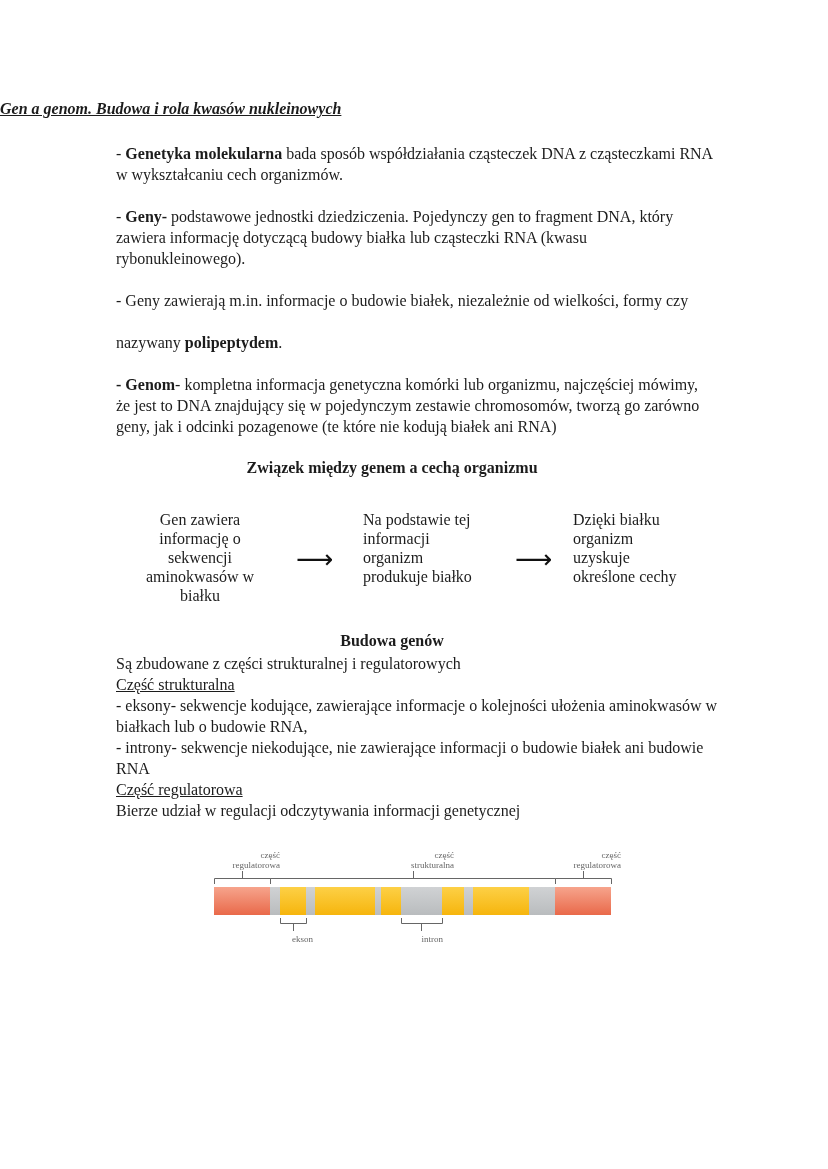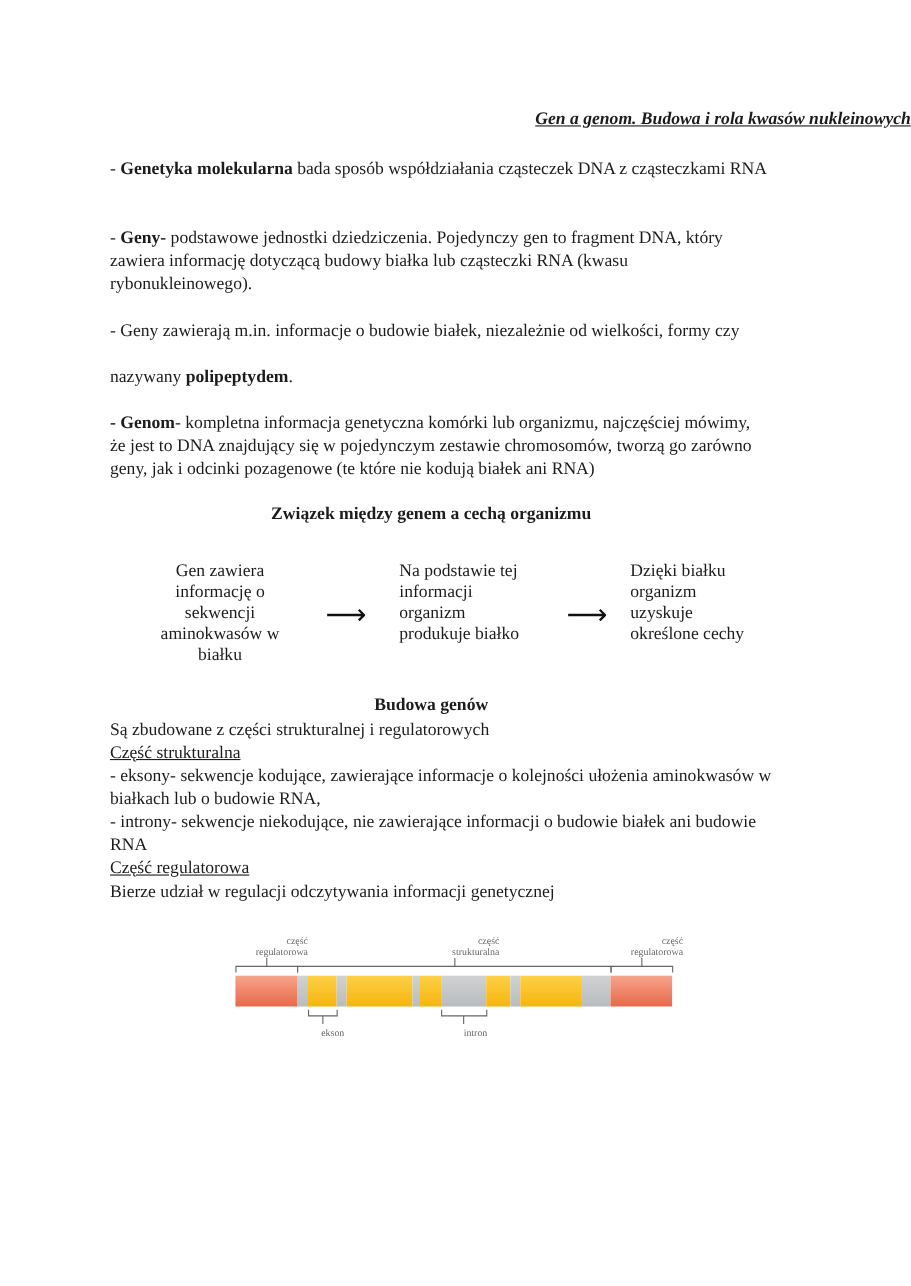--- a/index.html
+++ b/index.html
@@ -1,36 +1,37 @@
 <!DOCTYPE html>
 <html><head>
 <meta charset="utf-8">
 <style>
   html, body { margin:0; padding:0; background:#ffffff; }
   body { width:828px; height:1169px; position:relative; overflow:hidden;
          font-family:"DejaVu Serif","Liberation Serif",serif; color:#1a1a1a; }
   .page { position:absolute; left:0; top:0; width:828px; height:1169px; }
-  .t { position:absolute; font-family:"Liberation Serif","DejaVu Serif",serif; font-size:16px; line-height:21px; white-space:nowrap; color:#1c1c1c; }
-  .title { position:absolute; left:0; width:828px; top:100px; text-align:right;
+  .t { position:absolute; font-family:"Liberation Serif","DejaVu Serif",serif; font-size:16px; line-height:21px; white-space:nowrap; color:#1c1c1c;margin-left:16px; }
+  .title { position:absolute; left:0; width:828px; top:100px; text-align:left;
            font-family:"Liberation Serif","DejaVu Serif",serif; font-size:16px; font-weight:bold; font-style:italic; text-decoration:underline; color:#1c1c1c; }
   .center { position:absolute; left:0; width:784px; text-align:center; font-family:"Liberation Serif","DejaVu Serif",serif; font-size:16px; font-weight:bold; color:#1c1c1c; }
   b { font-weight:bold; }
   .u { text-decoration:underline; }
   .flow { position:absolute; font-family:"Liberation Serif","DejaVu Serif",serif; font-size:16px; line-height:19px; color:#1c1c1c; }
   .arrow { position:absolute; font-size:26px; line-height:26px; font-family:"DejaVu Sans",sans-serif; color:#111; }
   .diag-label { position:absolute; font-family:Liberation Serif, serif; font-size:9px; line-height:10px; color:#666; text-align:right; }
 </style>
 </head>
 <body>
 
 <div class="page">
 
   <div class="title">Gen a genom. Budowa i rola kwasów nukleinowych</div>
 
   <div class="t" style="left:100px;top:143px;"><span>- </span><b>Genetyka molekularna</b><span> bada sposób współdziałania cząsteczek DNA z cząsteczkami RNA</span></div>
+  <div class="t" style="left:100px;top:164px;">w wykształcaniu cech organizmów.</div>
 
   <div class="t" style="left:100px;top:206px;"><span>- </span><b>Geny-</b><span> podstawowe jednostki dziedziczenia. Pojedynczy gen to fragment DNA, który</span></div>
   <div class="t" style="left:100px;top:227px;">zawiera informację dotyczącą budowy białka lub cząsteczki RNA (kwasu</div>
   <div class="t" style="left:100px;top:248px;">rybonukleinowego).</div>
 
   <div class="t" style="left:100px;top:290px;text-align:center;">- Geny zawierają m.in. informacje o budowie białek, niezależnie od wielkości, formy czy</div>
   <div class="t" style="left:100px;top:332px;"><span>nazywany </span><b>polipeptydem</b><span>.</span></div>
 
   <div class="t" style="left:100px;top:374px;"><b>- Genom</b><span>- kompletna informacja genetyczna komórki lub organizmu, najczęściej mówimy,</span></div>
   <div class="t" style="left:100px;top:395px;">że jest to DNA znajdujący się w pojedynczym zestawie chromosomów, tworzą go zarówno</div>

